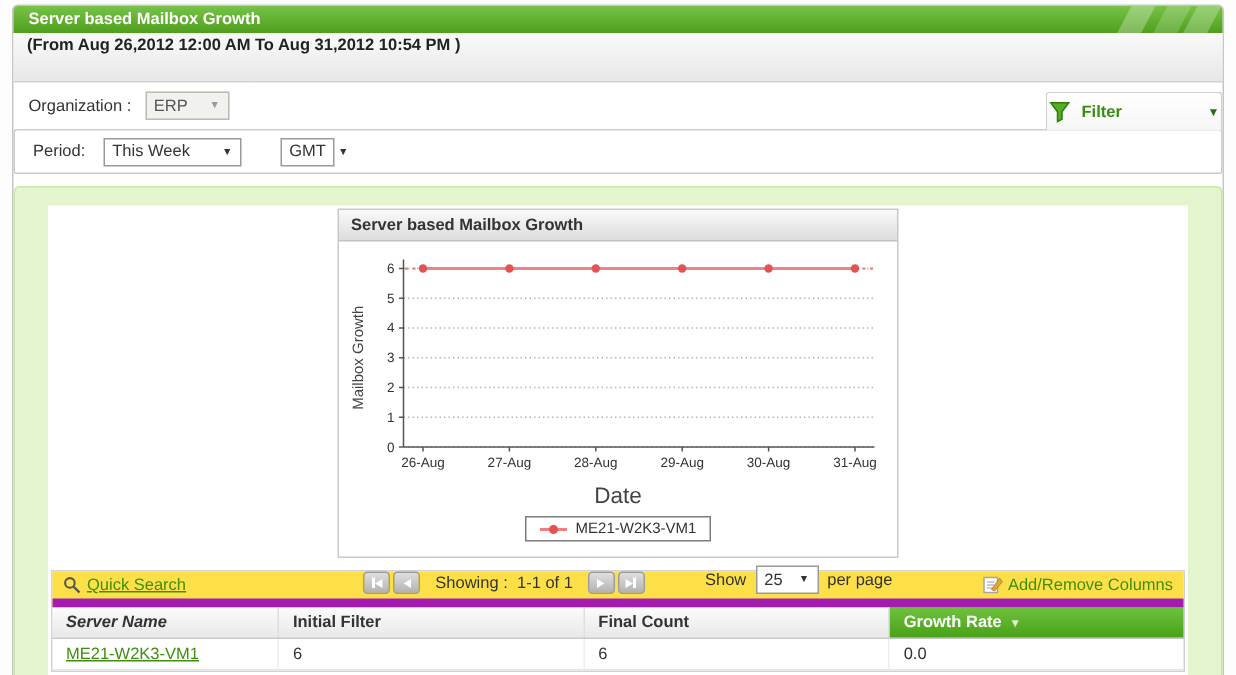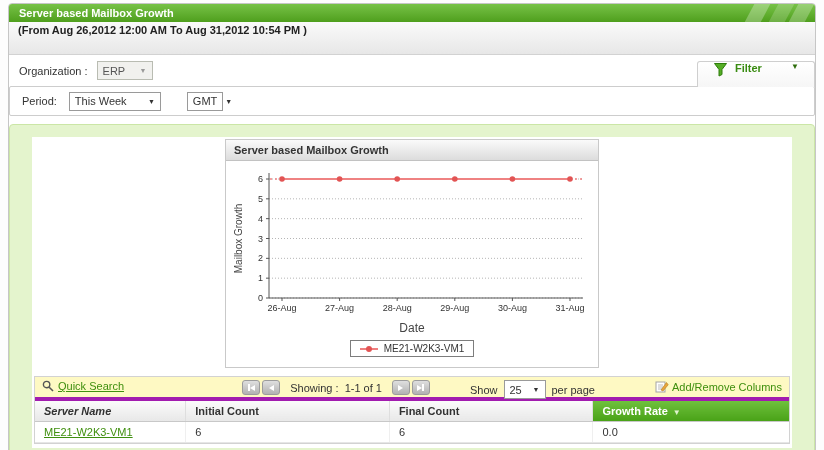--- a/index.html
+++ b/index.html
@@ -21,52 +21,52 @@
 
   
   .org-row { position: relative; height: 31px; padding: 6px 10px; }
   .org-row .lbl { margin-right: 6px; }
   .select { display: inline-flex; align-items: center; justify-content: space-between;
     border: 1px solid #9a9a9a; background: #fff; padding: 2px 5px; height: 19px; cursor: pointer; }
   .select .caret { font-size: 7px; color: #333; margin-left: 8px; }
   .select.disabled { background: #f1f1ee; border-color: #b9bcb2; color: #555; }
   .select.disabled .caret { color: #999; }
   .filter-tab { position: absolute; right: 0; top: 6px; height: 26px; width: 118px; z-index: 2;
-    display: flex; gap: 7px; padding: 0 15px;
+    display: flex; align-items: center; gap: 7px; padding: 0 1px;
     background: linear-gradient(#ffffff, #f6f6f6); border: 1px solid #cfcfcf; border-bottom: none;
     border-radius: 3px 3px 0 0; cursor: pointer; }
   .filter-tab .flabel { color: #3a8c12; font-weight: bold; flex: 1; }
   .filter-tab .fcaret { font-size: 8px; color: #2e6d0c; }
 
   .period-panel { margin: 0 0 8px; border: 1px solid #cdcdcd; border-radius: 2px;
     padding: 5px 12px; height: 30px; display: flex; align-items: center; gap: 12px; background: #fff; }
   .period-panel .sel-period { width: 92px; } .period-panel .sel-tz { width: 36px; margin-left: 14px; }
 
   
   .content-panel { margin: 0; border: 1px solid #cbe6a6; background: #e4f4cd; border-radius: 4px;
     padding: 12px 22px 10px; }
   .inner-white { background: #fff; padding: 2px 2px 4px; }
 
   
   .chart-panel { width: 374px; margin: 0 auto 8px; border: 1px solid #c9c9c9; background: #fff; }
   .chart-title { height: 21px; line-height: 21px; padding: 0 8px; font-weight: bold; color: #333;
     background: linear-gradient(#fafafa, #dcdcdc); border-bottom: 1px solid #c2c2c2; }
   .chart-body { padding: 6px 7px 8px; }
-  .chart-xlabel { text-align: center; color: #444; font-size: 12px; margin: 0 0 5px; }
+  .chart-xlabel { text-align: center; color: #444; font-size: 15px; margin: 0 0 5px; }
   .legend-row { display: flex; justify-content: center; margin-bottom: 2px; }
   .legend-box { display: inline-flex; align-items: center; gap: 6px; border: 1px solid #7d7d7d;
     padding: 2px 9px; background: #fff; font-size: 10px; color: #333; }
   .lmark { position: relative; width: 18px; height: 2px; background: #ef7f7f; }
   .lmark::after { content: ""; position: absolute; left: 6px; top: -2px; width: 6px; height: 6px;
     border-radius: 50%; background: #e25454; }
 
   
   .grid-block { border: 1px solid #d2d2d2; }
-  .toolbar { display: flex; align-items: flex-start; padding: 3px 7px; height: 24px; background: #fef9c3;
-    border-bottom: 4px solid #a21caf; }
+  .toolbar { display: flex; align-items: flex-end; padding: 3px 7px; height: 24px; background: #fde047;
+    border-bottom: 6px solid #a21caf; }
   .qsearch { display: flex; align-items: center; gap: 4px; flex: 1; }
   .qsearch a { color: #3f8f0e; text-decoration: underline; cursor: pointer; }
   .pager { display: flex; align-items: center; gap: 2px; }
   .pgbtn { width: 18px; height: 15px; border: 1px solid #9c9c9c; border-radius: 3px; cursor: pointer;
     background: linear-gradient(#dfdfdf, #b2b2b2); display: inline-flex; align-items: center; justify-content: center; }
   .tri { width: 0; height: 0; border-top: 3.5px solid transparent; border-bottom: 3.5px solid transparent; }
   .tri.r { border-left: 5px solid #fff; } .tri.l { border-right: 5px solid #fff; }
   .pbar { width: 2px; height: 7px; background: #fff; }
   .showing { margin: 0 8px; }
   .show-group { display: flex; align-items: center; gap: 6px; margin: 0 60px 0 40px; }
@@ -245,21 +245,21 @@
               <polygon points="6,10 11.5,2.5 13.2,4.8 8,11" fill="#e8a53c" stroke="#b57d1e" stroke-width="0.6"></polygon>
             </svg>
             <span>Add/Remove Columns</span>
           </span>
         </div>
 
         <table>
           <thead>
             <tr>
               <th class="c1">Server Name</th>
-              <th class="c2">Initial Count</th>
+              <th class="c2">Initial Filter</th>
               <th class="c3">Final Count</th>
               <th class="c4 sorted">
                 <span>Growth Rate</span><span class="scaret">▼</span>
               </th>
             </tr>
           </thead>
           <tbody>
             <tr>
               <td><a class="server-link">ME21-W2K3-VM1</a></td>
               <td>6</td>

